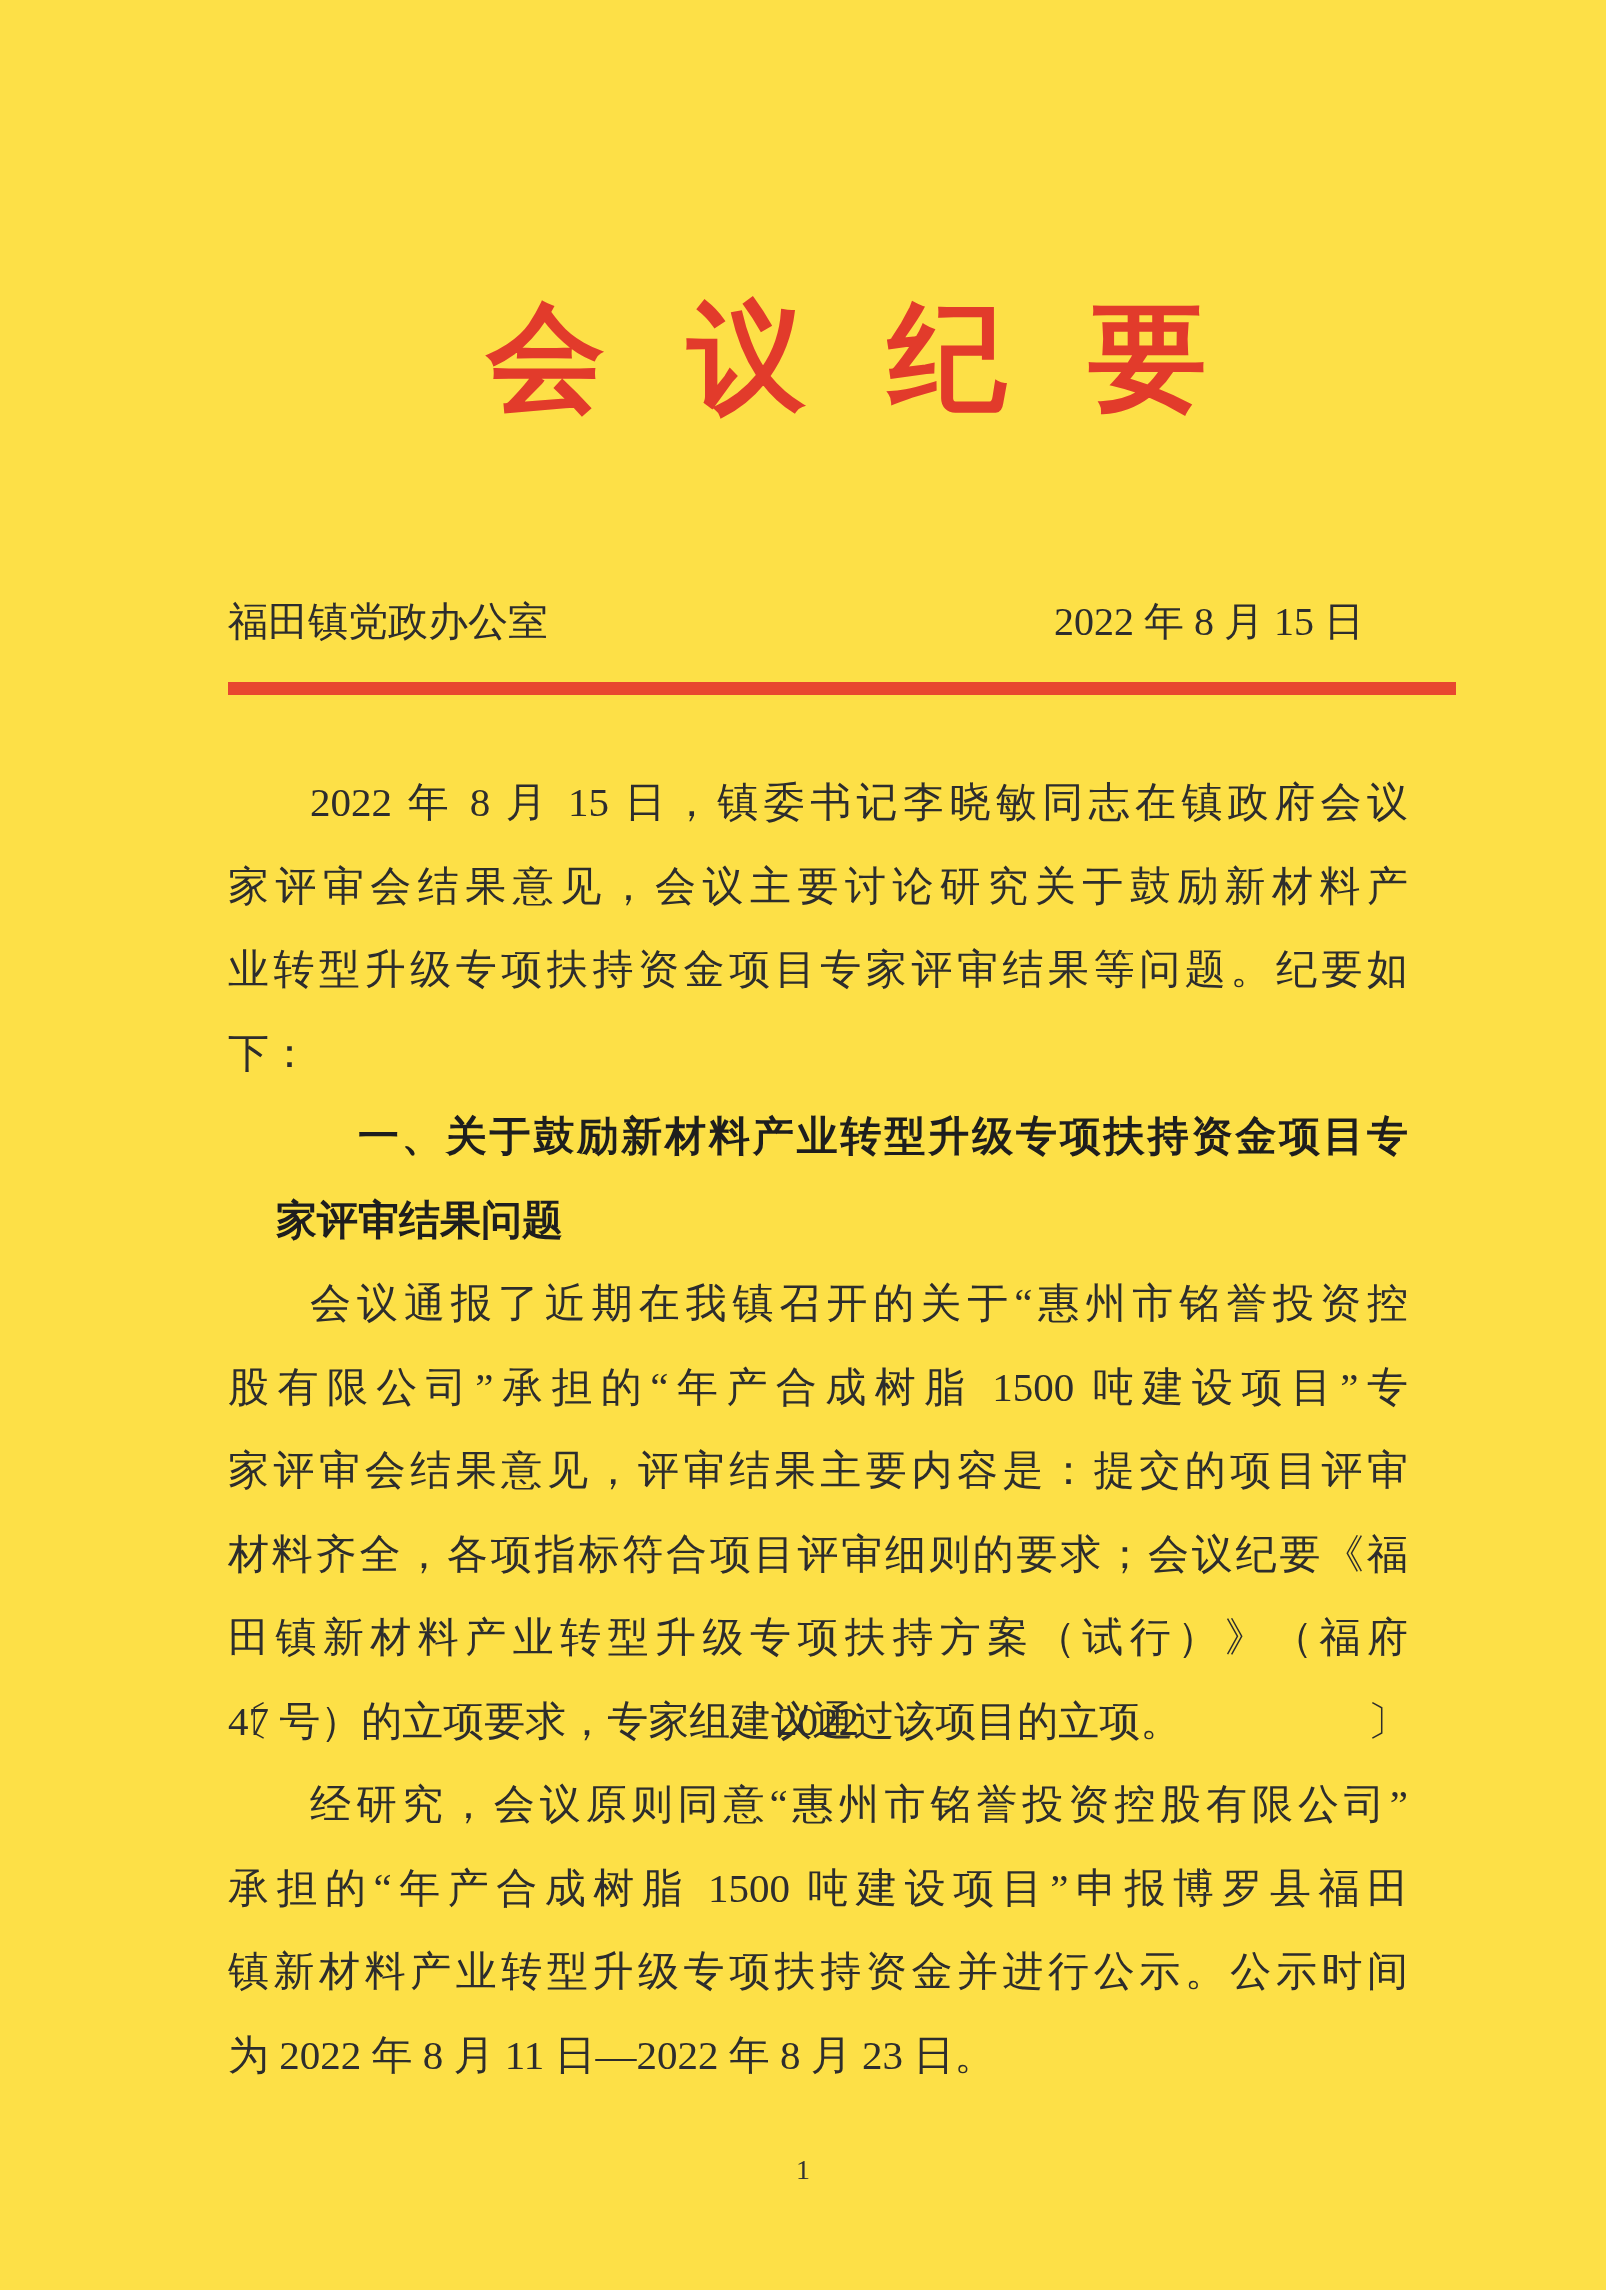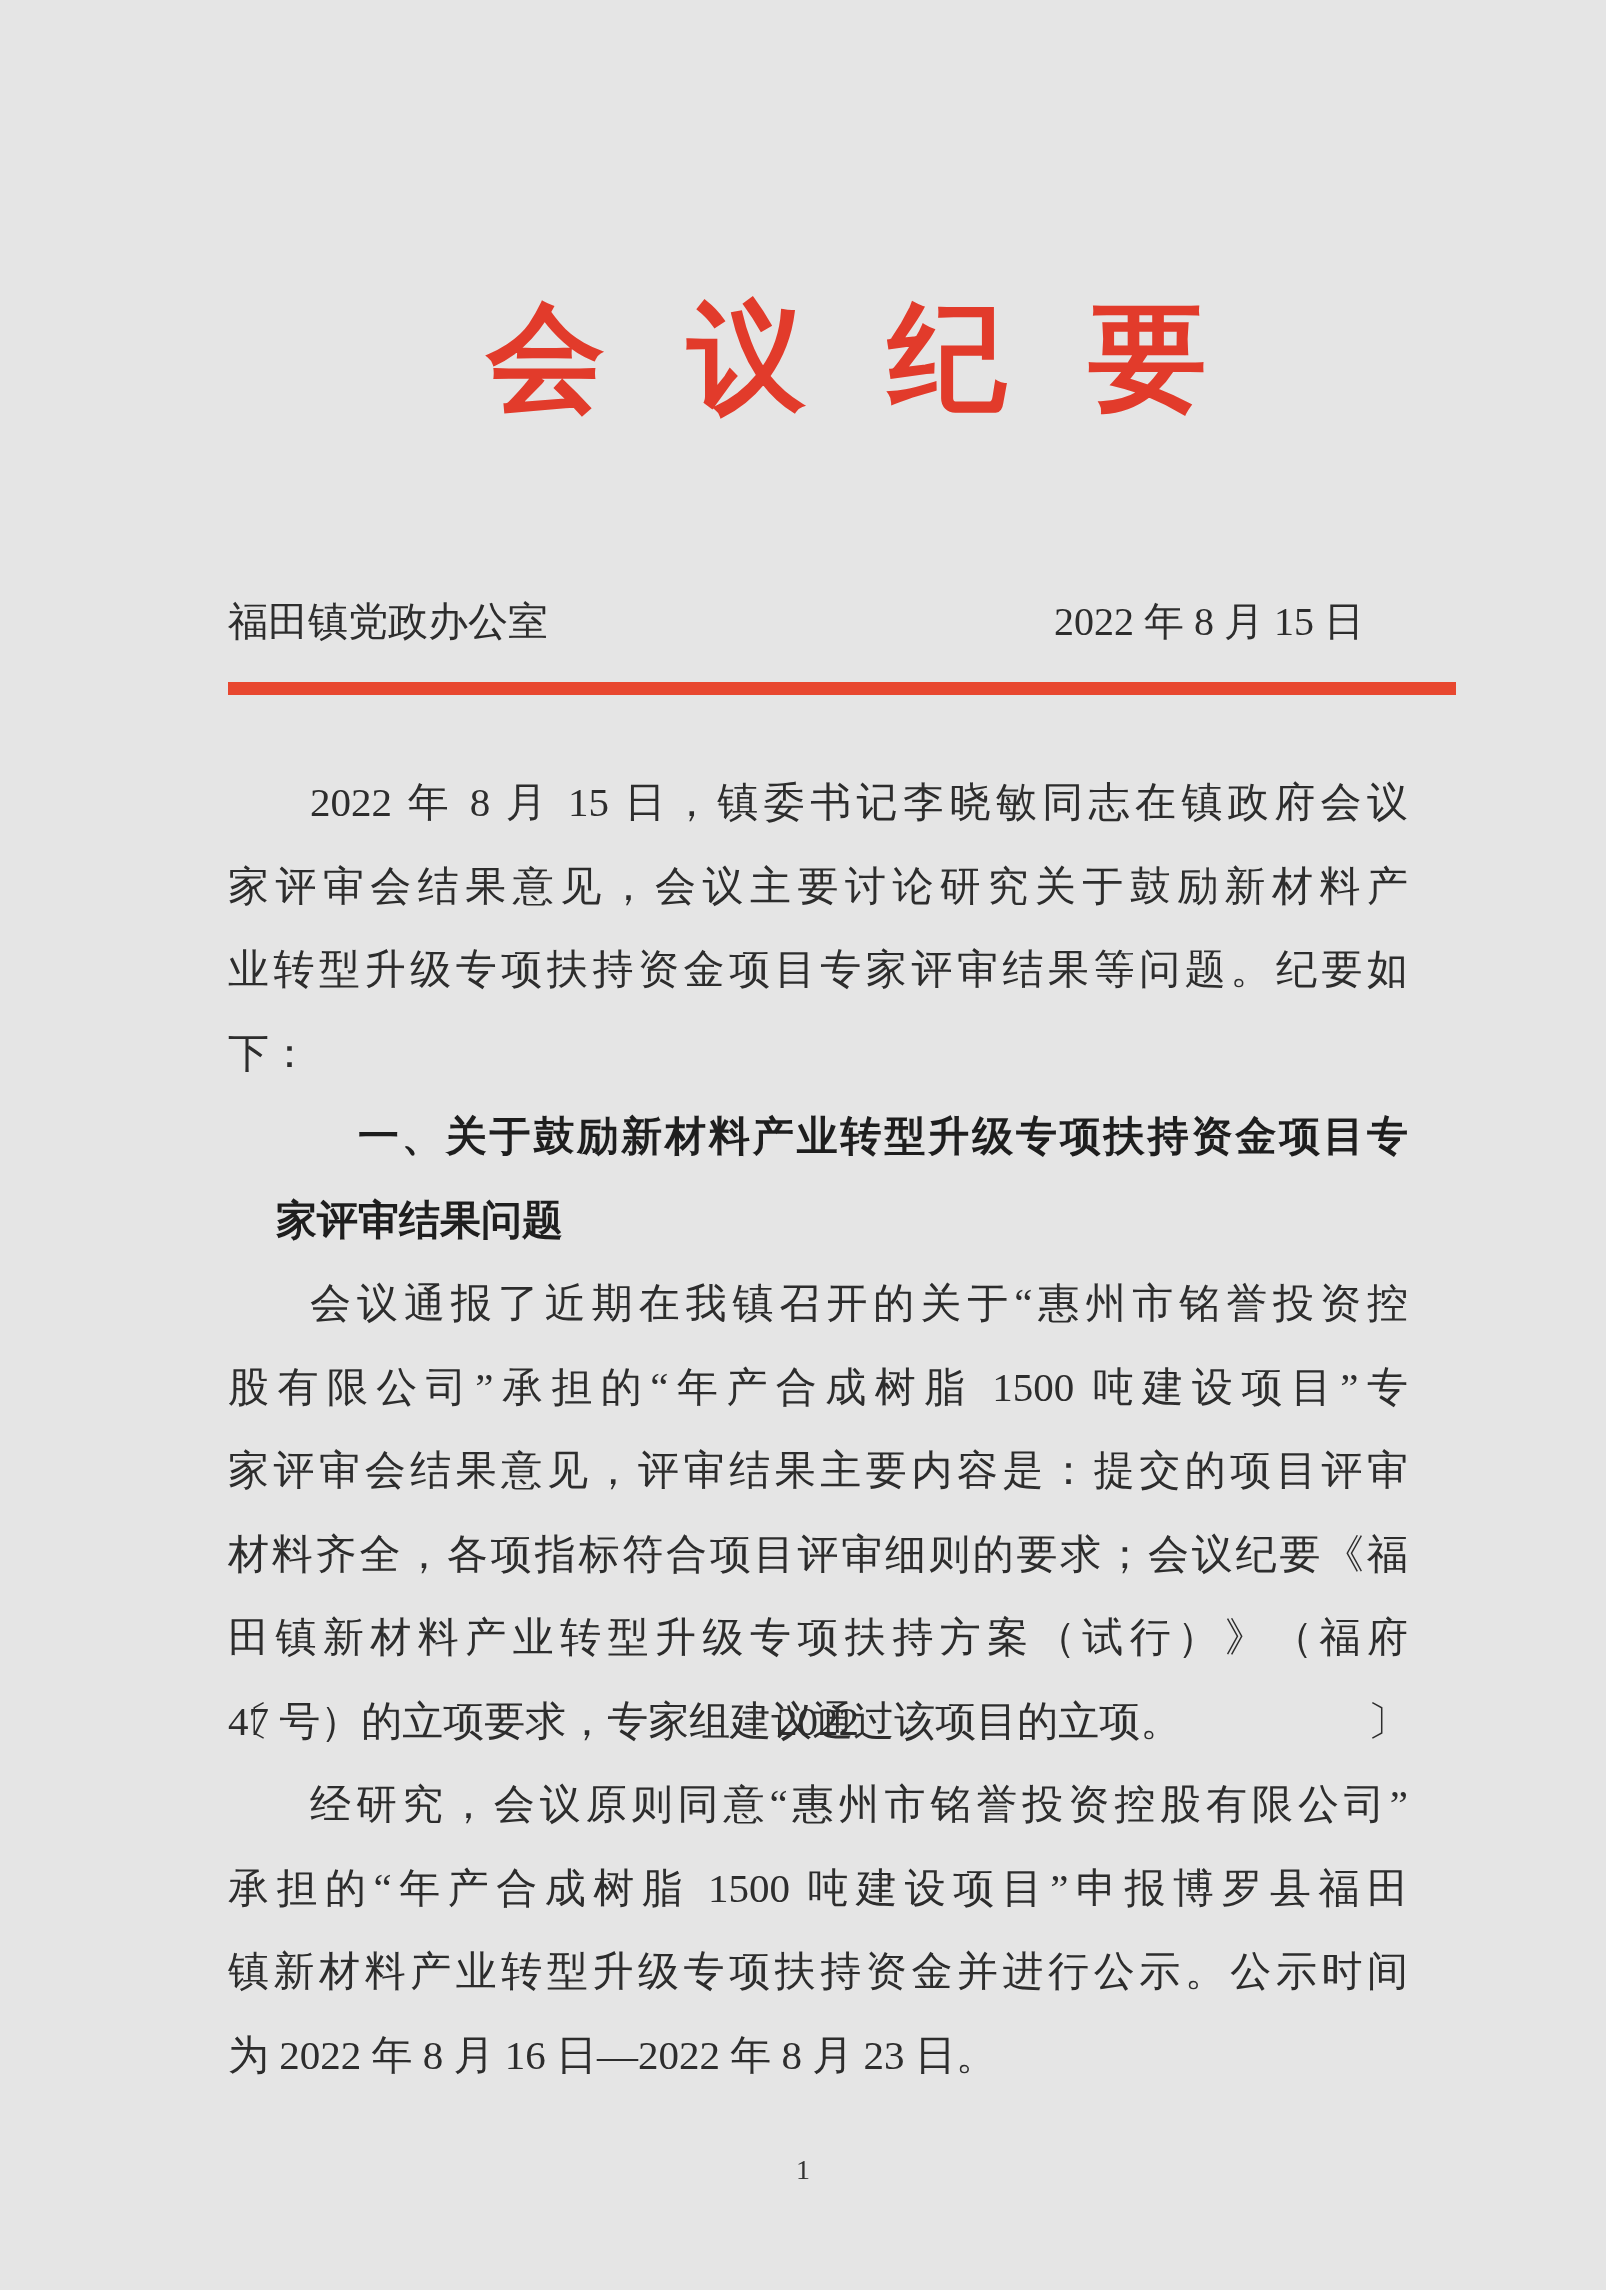--- a/index.html
+++ b/index.html
@@ -7,21 +7,21 @@
     --rule-red:#e8472f;
     --ink:#2d2d2d;
     --heading-ink:#1e1e1e;
   }
   *{margin:0;padding:0;box-sizing:border-box;}
   html,body{background:#ffffff;}
   .page{
     position:relative;
     width:1606px;
     height:2290px;
-    background:#e5e5e5;
+    background:#fde047;
     overflow:hidden;
     font-family:"Liberation Serif","DejaVu Serif",serif;
   }
   .doc-title{
     position:absolute;
     top:294px;
     left:170px;
     right:0;
     text-align:center;
     font-family:"Liberation Serif","DejaVu Serif",serif;
@@ -123,19 +123,19 @@
         <div class="line">股有限公司”承担的“年产合成树脂 1500 吨建设项目”专</div>
         <div class="line">家评审会结果意见，评审结果主要内容是：提交的项目评审</div>
         <div class="line">材料齐全，各项指标符合项目评审细则的要求；会议纪要《福</div>
         <div class="line">田镇新材料产业转型升级专项扶持方案（试行）》（福府〔2022〕</div>
         <div class="line last">47 号）的立项要求，专家组建议通过该项目的立项。</div>
       </div>
       <div class="paragraph body">
         <div class="line first">经研究，会议原则同意“惠州市铭誉投资控股有限公司”</div>
         <div class="line">承担的“年产合成树脂 1500 吨建设项目”申报博罗县福田</div>
         <div class="line">镇新材料产业转型升级专项扶持资金并进行公示。公示时间</div>
-        <div class="line last">为 2022 年 8 月 16 日—2022 年 8 月 23 日。</div>
+        <div class="line last">为 2022 年 8 月 11 日—2022 年 8 月 23 日。</div>
       </div>
     </div>
 
   <div class="page-number">1</div>
 
 </div>
 
 </body></html>

